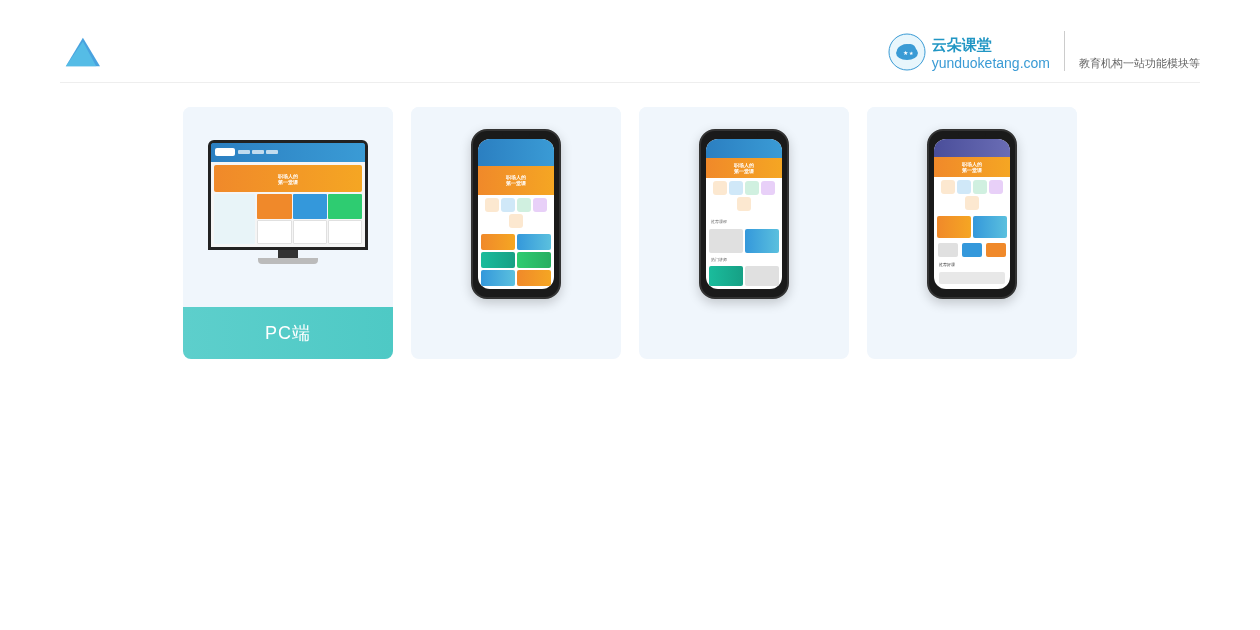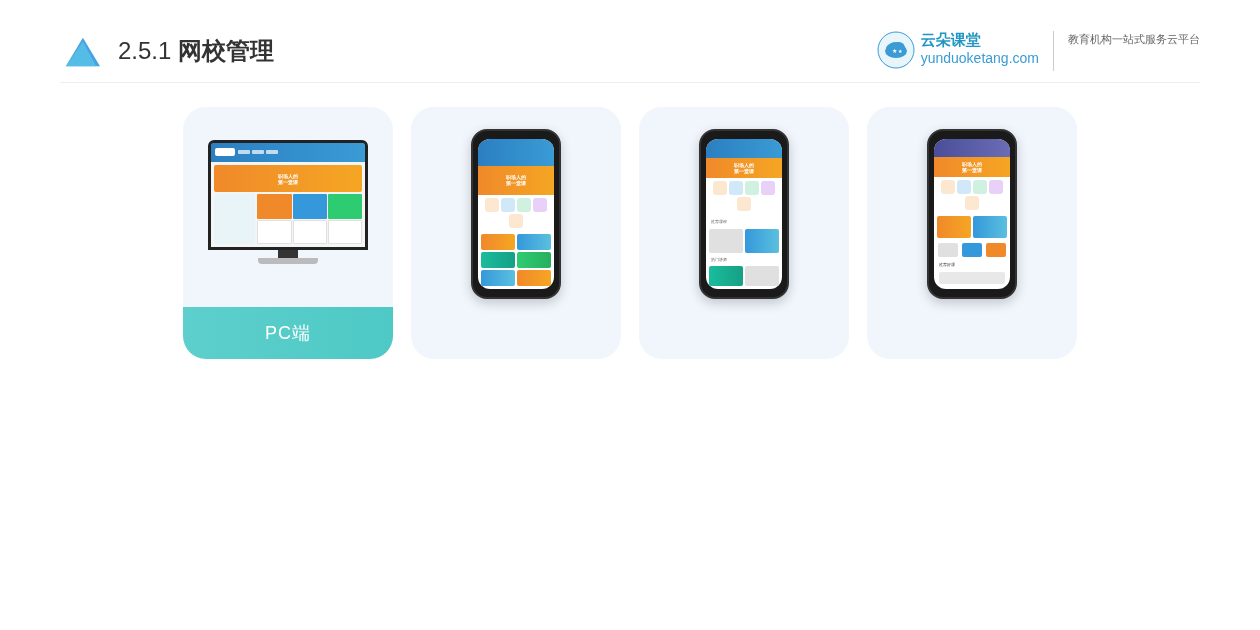--- a/index.html
+++ b/index.html
@@ -72,21 +72,21 @@
       display: flex;
       gap: 18px;
       justify-content: center;
       margin-top: 10px;
     }
 
     .card {
       flex: 1;
       max-width: 210px;
       background: #f0f6fc;
-      border-radius: 23px;
+      border-radius: 8px;
       overflow: hidden;
       display: flex;
       flex-direction: column;
       align-items: center;
     }
 
     .card-image-area {
       width: 100%;
       padding: 22px 16px 16px;
       display: flex;
@@ -397,21 +397,21 @@
       text-align: center;
       font-size: 18px;
       color: white;
       font-weight: 500;
       letter-spacing: 1px;
     }
 
     
     .yunduoke-logo {
       display: flex;
-      align-items: flex-start;
+      align-items: flex-end;
       gap: 6px;
     }
 
     .yunduoke-icon {
       width: 38px;
       height: 38px;
       position: relative;
     }
 
     .yunduoke-text-group {
@@ -443,23 +443,20 @@
   <div class="header">
     <div class="header-left">
 
       <div class="logo-icon">
         <svg viewBox="0 0 40 40" xmlns="http://www.w3.org/2000/svg">
           <polygon points="4,36 22,6 40,36" fill="#3498db" opacity="0.9"></polygon>
           <polygon points="4,36 22,10 36,36" fill="#5bc8e8" opacity="0.7"></polygon>
         </svg>
       </div>
 
-      <div class="page-title">
-        <span>2.5.1 </span><span class="title-bold">网校管理</span>
-      </div>
     </div>
 
     <div class="yunduoke-logo">
       <div class="yunduoke-icon">
         <svg viewBox="0 0 38 38" xmlns="http://www.w3.org/2000/svg" width="38" height="38">
           <circle cx="19" cy="19" r="18" fill="#e8f6fc" stroke="#3a9bd5" stroke-width="1"></circle>
 
           <ellipse cx="19" cy="20" rx="11" ry="7" fill="#3a9bd5"></ellipse>
           <circle cx="14" cy="18" r="5" fill="#3a9bd5"></circle>
           <circle cx="22" cy="17" r="6" fill="#3a9bd5"></circle>
@@ -469,21 +466,21 @@
           <text x="21" y="22" font-size="5" fill="white">★</text>
         </svg>
       </div>
       <div class="yunduoke-text-group">
         <span style="font-size:15px; color:#2196c4; font-weight:600;">云朵课堂</span>
         <span style="font-size:14px; color:#3a9bd5;">yunduoketang.com</span>
       </div>
       <div class="divider-v"></div>
       <div class="slogan-group">
         <span>教育机构一站</span>
-        <span>式服务云平台</span>
+        <span>功能模块等</span>
       </div>
     </div>
   </div>
 
 
   <div class="cards-container">
 
     <div class="card">
       <div class="card-image-area">
         <div class="device-pc">

